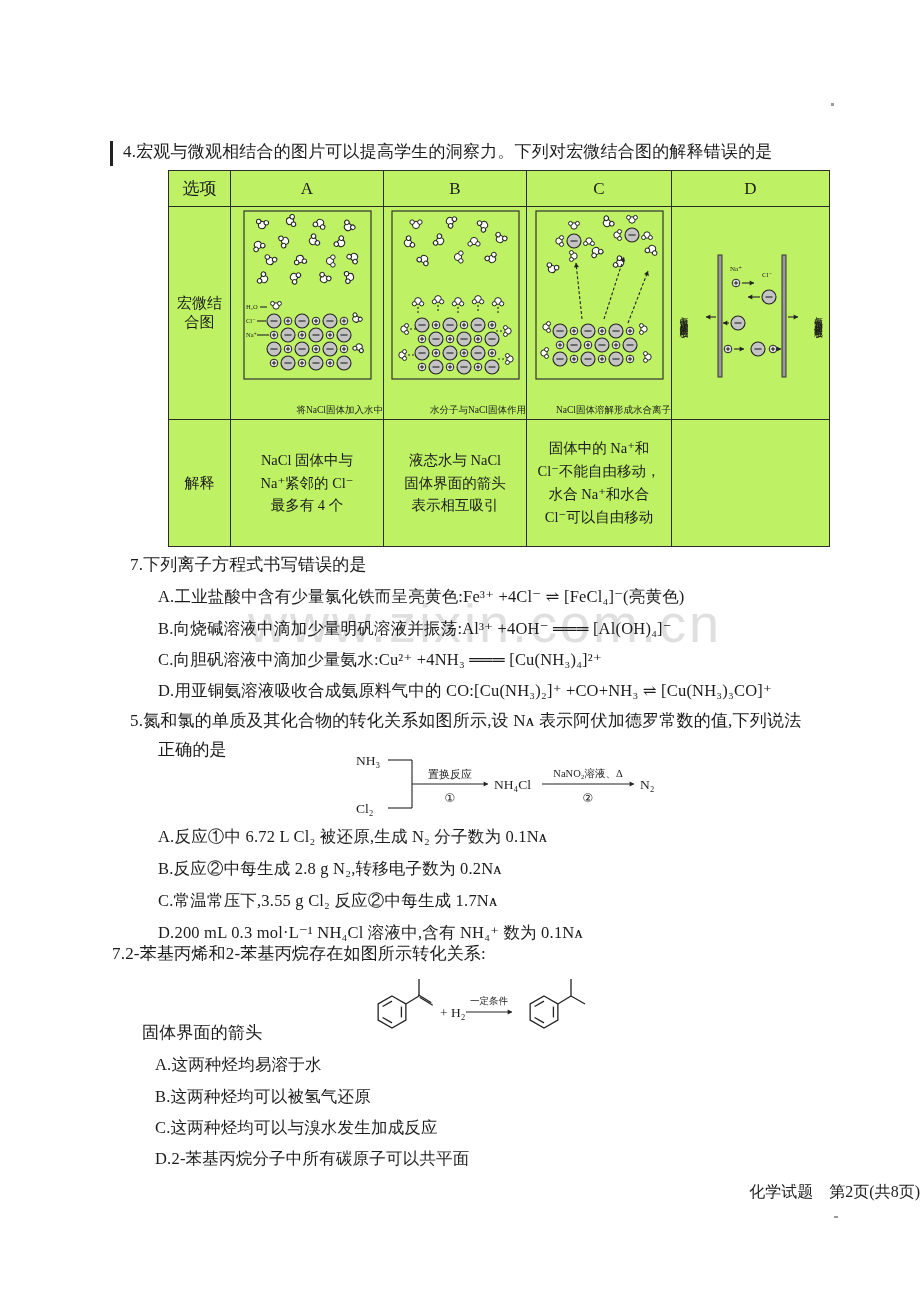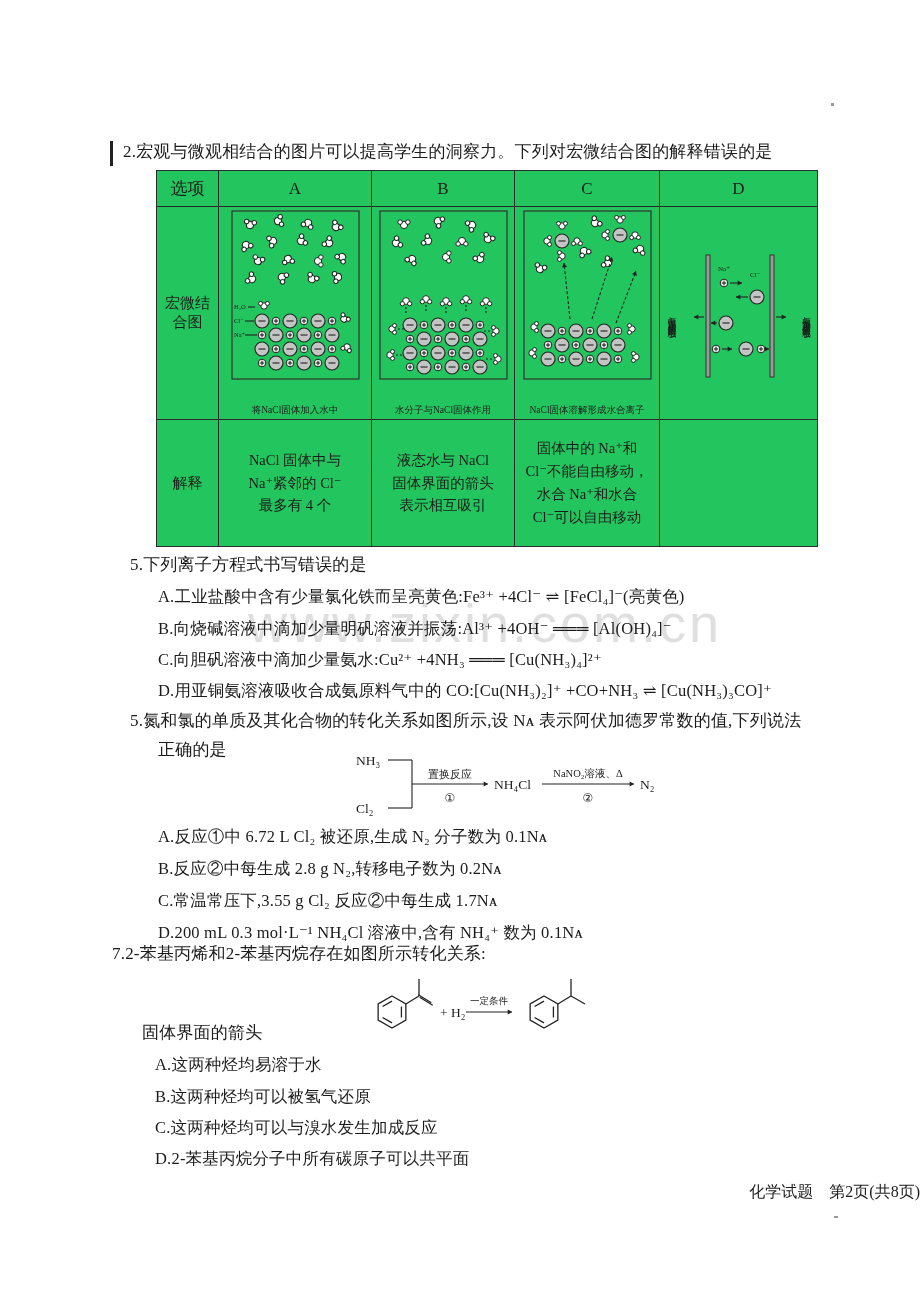--- a/index.html
+++ b/index.html
@@ -3,30 +3,30 @@
 <meta charset="utf-8">
 <style>
   html,body{margin:0;padding:0;background:#e8e8e8}
   .page{position:relative;width:920px;height:1302px;background:#ffffff;margin:0 auto;
         font-family:"Liberation Serif","DejaVu Serif",serif;color:#1b1b1b;overflow:hidden}
   .t{position:absolute;white-space:nowrap;z-index:3}
   .f17{font-size:17px;letter-spacing:.2px}
   .opt{font-size:16.5px;letter-spacing:.2px}
   .wm{position:absolute;z-index:1;font-family:Liberation Sans, sans-serif;
       font-size:54px;color:#c6c6c6;opacity:.55;letter-spacing:3px;top:592px;left:248px;white-space:nowrap}
-  .grid{position:absolute;left:156px;top:170px;display:grid;
+  .grid{position:absolute;left:168px;top:170px;display:grid;
         grid-template-columns:62px 153px 143px 145px 157px;
-        grid-template-rows:36px 213px 126px;border:1.7px solid #2b2b2b;z-index:2;background:#22c55e}
+        grid-template-rows:36px 213px 126px;border:1.7px solid #2b2b2b;z-index:2;background:#bef264}
   .tc{border-right:1.4px solid #2b2b2b;border-bottom:1.4px solid #2b2b2b;display:flex;
       align-items:center;justify-content:center;text-align:center;position:relative;font-size:15px}
   .tc.lastc{border-right:none}
   .tc.lastr{border-bottom:none}
   .hd{font-size:17px}
   .pre{white-space:pre-line}
-  .cap{position:absolute;bottom:2px;left:0;right:0;text-align:center;font-size:9.5px;z-index:2}
+  .cap{position:absolute;bottom:2px;left:0;right:0;text-align:right;font-size:9.5px;z-index:2}
   .exp{font-size:14.5px;line-height:1.58;white-space:pre-line}
   .scene{position:absolute;top:2px;z-index:1}
   .k{stroke:#222;stroke-width:1.1;fill:none}
   .fr{fill:none;stroke:#333;stroke-width:1.2}
   .w{fill:#fff;stroke:#222;stroke-width:1}
   .ion-b{fill:#c4c4c4;stroke:#222;stroke-width:1.1}
   .ion-s{fill:#f2f2f2;stroke:#222;stroke-width:1}
   .sk{stroke:#222;stroke-width:1.3;fill:none}
   svg text{fill:#1b1b1b;font-family:"Liberation Serif","DejaVu Serif",serif}
   .vlabel{position:absolute;writing-mode:vertical-rl;text-orientation:upright;
@@ -39,21 +39,21 @@
 <body>
 
 <div class="page">
 
   <div class="tick"></div>
   <div class="speck" style="left:831px;top:103px;width:3px;height:3px"></div>
   <div class="speck" style="left:834px;top:1216px;width:4px;height:2px"></div>
 
   <div class="wm">www.zixin.com.cn</div>
 
-  <div class="t f17" style="left:123px;top:140px">2.宏观与微观相结合的图片可以提高学生的洞察力。下列对宏微结合图的解释错误的是</div>
+  <div class="t f17" style="left:123px;top:140px">4.宏观与微观相结合的图片可以提高学生的洞察力。下列对宏微结合图的解释错误的是</div>
 
   <div class="grid">
     <div class="tc hd">选项</div>
     <div class="tc hd">A</div>
     <div class="tc hd">B</div>
     <div class="tc hd">C</div>
     <div class="tc hd lastc">D</div>
 
     <div class="tc pre">宏微结
 合图</div>
@@ -581,21 +581,21 @@
 最多有 4 个</div>
     <div class="tc lastr exp">液态水与 NaCl
 固体界面的箭头
 表示相互吸引</div>
     <div class="tc lastr exp">固体中的 Na⁺和
 Cl⁻不能自由移动，
 水合 Na⁺和水合
 Cl⁻可以自由移动</div>
   </div>
 
-  <div class="t f17" style="left:130px;top:553px">5.下列离子方程式书写错误的是</div>
+  <div class="t f17" style="left:130px;top:553px">7.下列离子方程式书写错误的是</div>
   <div class="t opt" style="left:158px;top:586px">A.工业盐酸中含有少量氯化铁而呈亮黄色:Fe³⁺ +4Cl⁻ ⇌ [FeCl₄]⁻(亮黄色)</div>
   <div class="t opt" style="left:158px;top:618px">B.向烧碱溶液中滴加少量明矾溶液并振荡:Al³⁺ +4OH⁻ ═══ [Al(OH)₄]⁻</div>
   <div class="t opt" style="left:158px;top:649px">C.向胆矾溶液中滴加少量氨水:Cu²⁺ +4NH₃ ═══ [Cu(NH₃)₄]²⁺</div>
   <div class="t opt" style="left:158px;top:680px">D.用亚铜氨溶液吸收合成氨原料气中的 CO:[Cu(NH₃)₂]⁺ +CO+NH₃ ⇌ [Cu(NH₃)₃CO]⁺</div>
 
   <div class="t f17" style="left:130px;top:709px">5.氮和氯的单质及其化合物的转化关系如图所示,设 Nᴀ 表示阿伏加德罗常数的值,下列说法</div>
   <div class="t f17" style="left:158px;top:738px">正确的是</div>
   <svg id="svgQ6" style="position:absolute;left:338px;top:748px;z-index:2" width="360" height="76" viewBox="0 0 360 76">
       <text x="18" y="17" font-size="13.5" text-anchor="start">NH₃</text>
       <text x="18" y="65" font-size="13.5" text-anchor="start">Cl₂</text>

